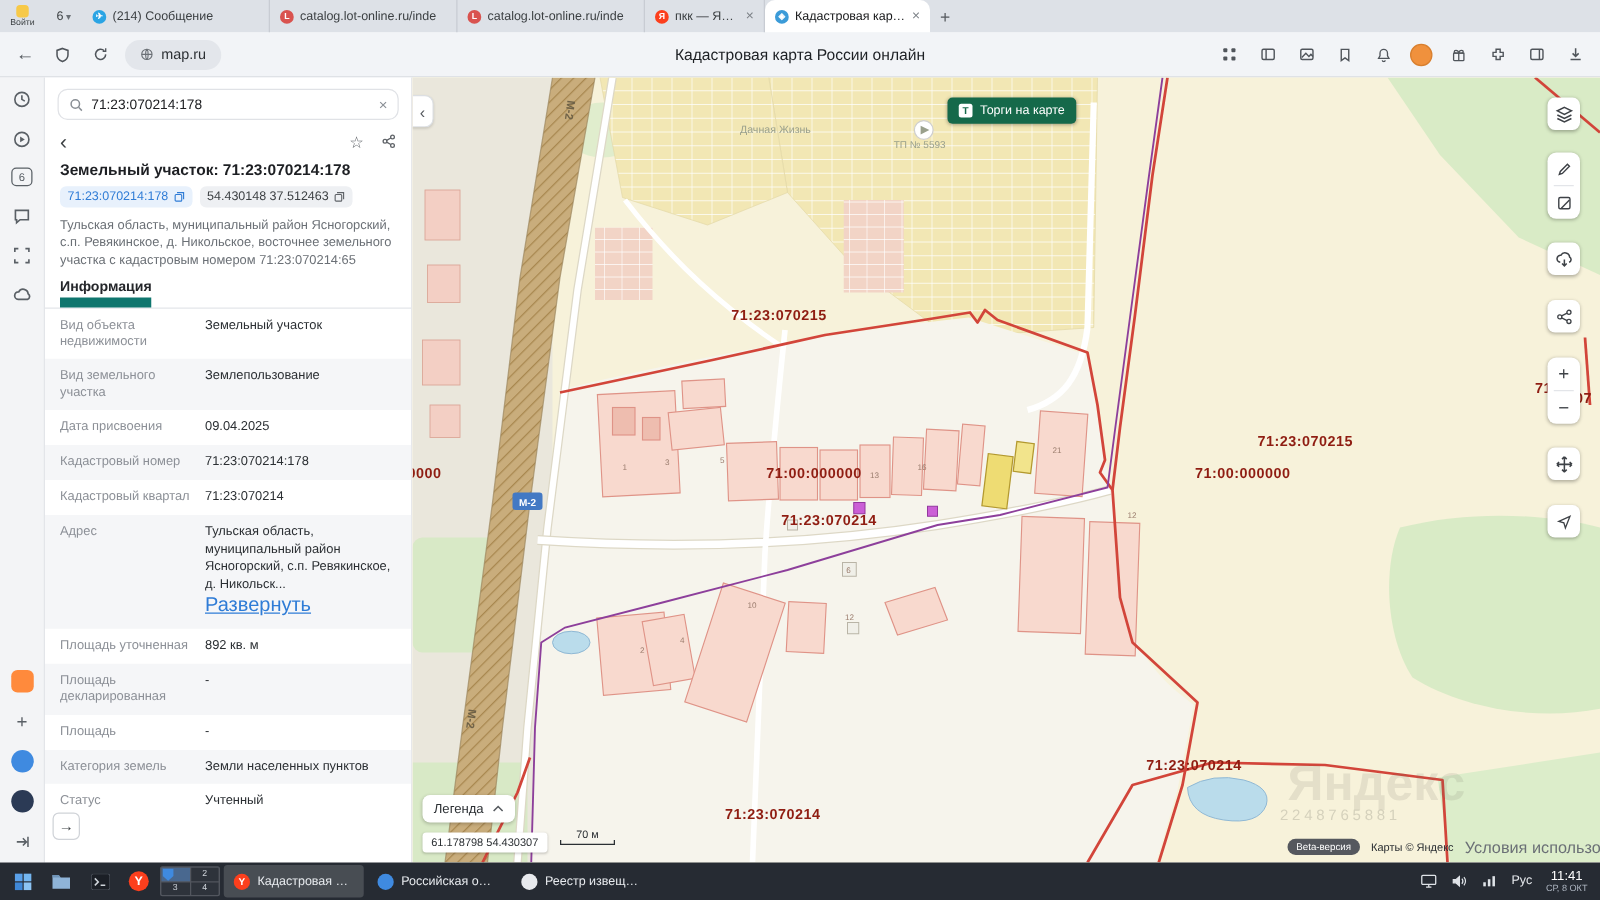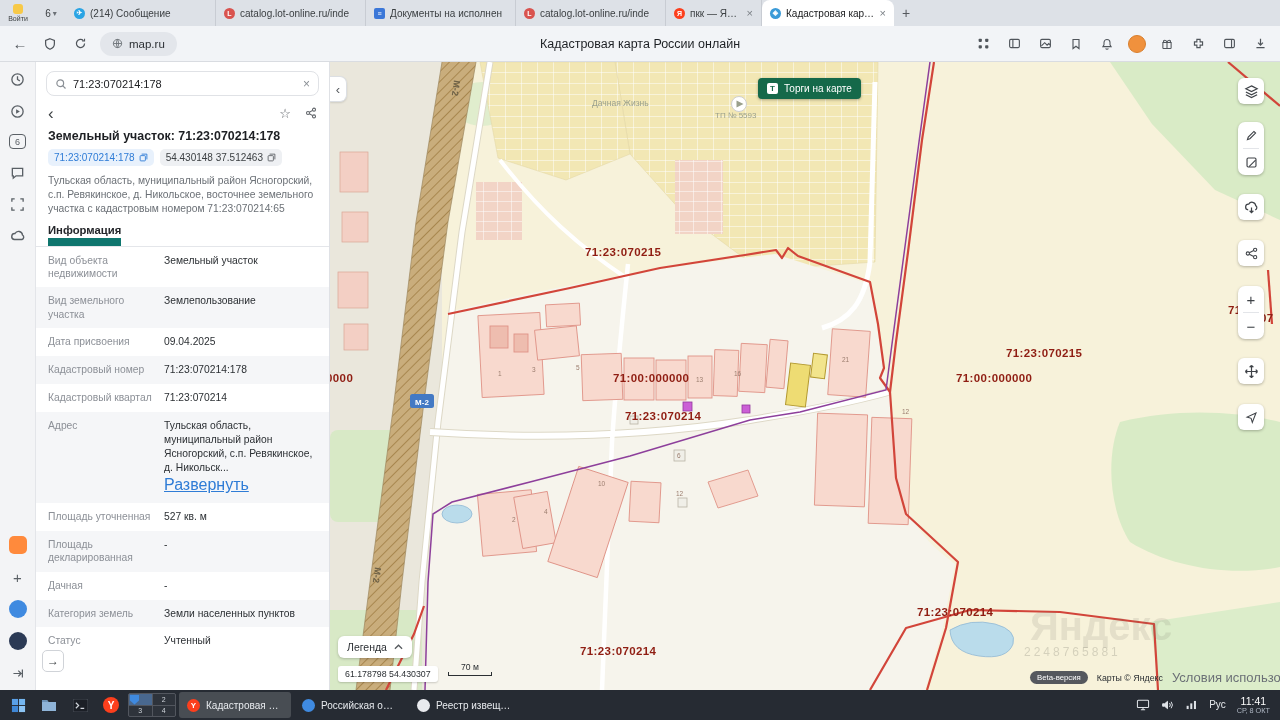--- a/index.html
+++ b/index.html
@@ -116,24 +116,20 @@
     </div>
     <div class="tab" style="width:150px">
       <span class="favicon" style="background:#2aa4e4">✈</span>
       <span class="tlabel">(214) Сообщение</span>
     </div>
     <div class="tab" style="width:150px">
       <span class="favicon" style="background:#d9534f">L</span>
       <span class="tlabel">catalog.lot-online.ru/inde</span>
     </div>
     <div class="tab" style="width:150px">
-      <span class="favicon fav-sq" style="background:#3b77d8">≡</span>
-      <span class="tlabel">Документы на исполнен</span>
-    </div>
-    <div class="tab" style="width:150px">
       <span class="favicon" style="background:#d9534f">L</span>
       <span class="tlabel">catalog.lot-online.ru/inde</span>
     </div>
     <div class="tab" style="width:96px">
       <span class="favicon" style="background:#fc3f1d">Я</span>
       <span class="tlabel">пкк — Яндекс: нашлось</span>
       <span class="tclose">×</span>
     </div>
     <div class="tab active" style="width:132px">
       <span class="favicon" style="background:#3b9bd8">◈</span>
@@ -329,28 +325,28 @@
       <div class="prow">
           <span class="plabel2">Кадастровый квартал</span>
           <span class="pvalue">71:23:070214</span>
         </div>
       <div class="prow">
         <span class="plabel2">Адрес</span>
         <span class="pvalue"><span>Тульская область, муниципальный район Ясногорский, с.п. Ревякинское, д. Никольск...</span><br><a class="plink">Развернуть</a></span>
       </div>
       <div class="prow">
           <span class="plabel2">Площадь уточненная</span>
-          <span class="pvalue">527 кв. м</span>
+          <span class="pvalue">892 кв. м</span>
         </div>
       <div class="prow">
           <span class="plabel2">Площадь декларированная</span>
           <span class="pvalue">-</span>
         </div>
       <div class="prow">
-          <span class="plabel2">Дачная</span>
+          <span class="plabel2">Площадь</span>
           <span class="pvalue">-</span>
         </div>
       <div class="prow">
           <span class="plabel2">Категория земель</span>
           <span class="pvalue">Земли населенных пунктов</span>
         </div>
       <div class="prow">
           <span class="plabel2">Статус</span>
           <span class="pvalue">Учтенный</span>
         </div>

